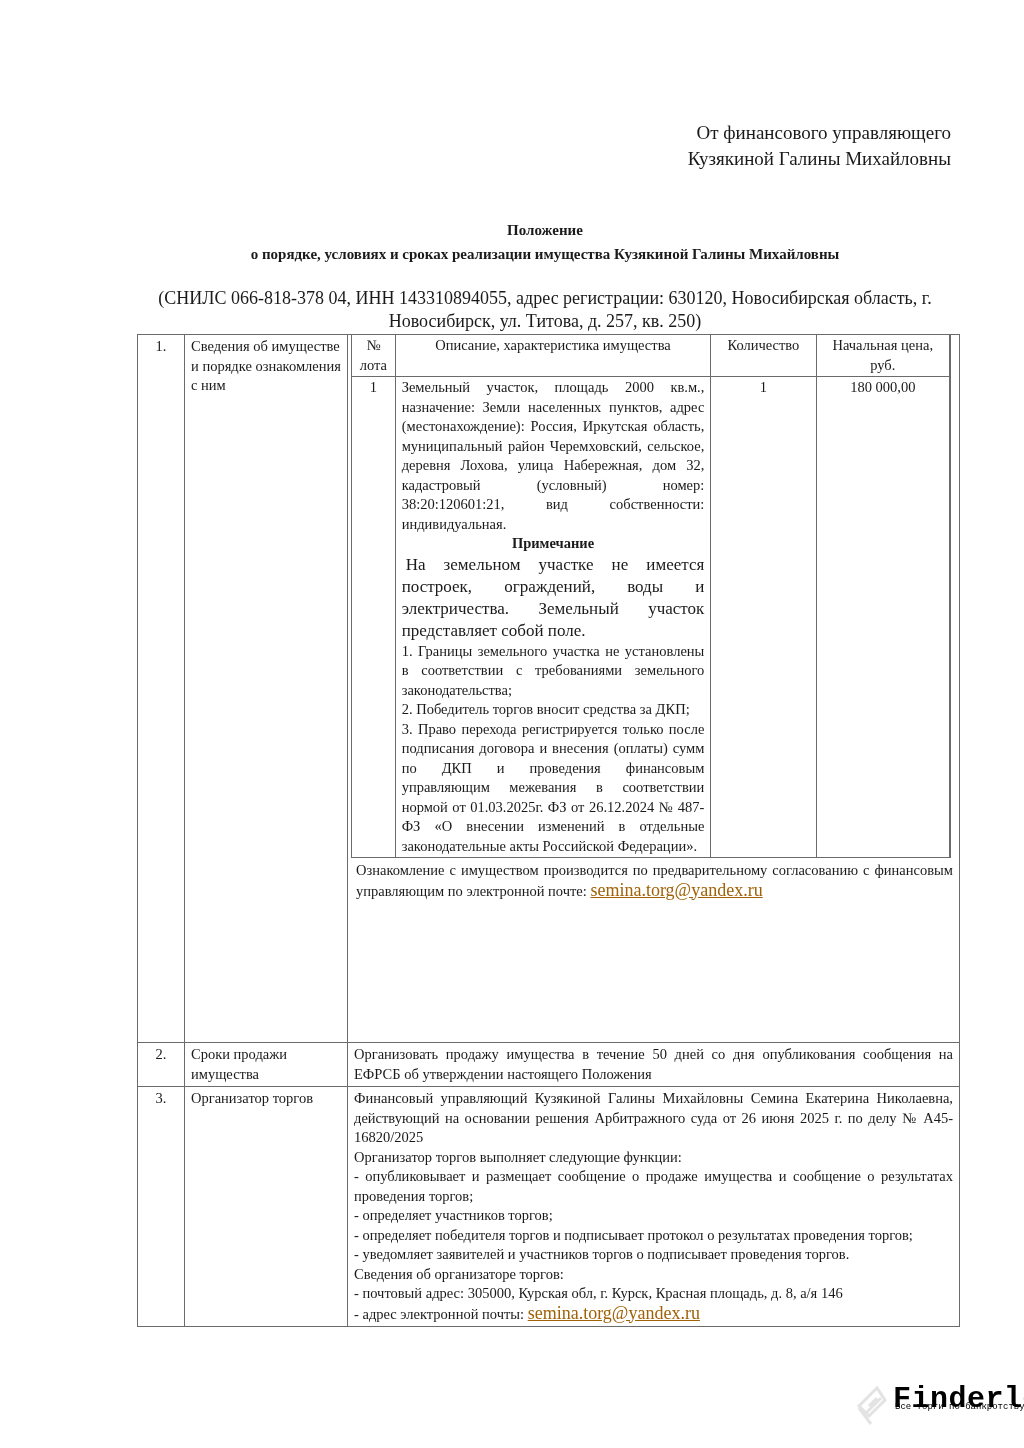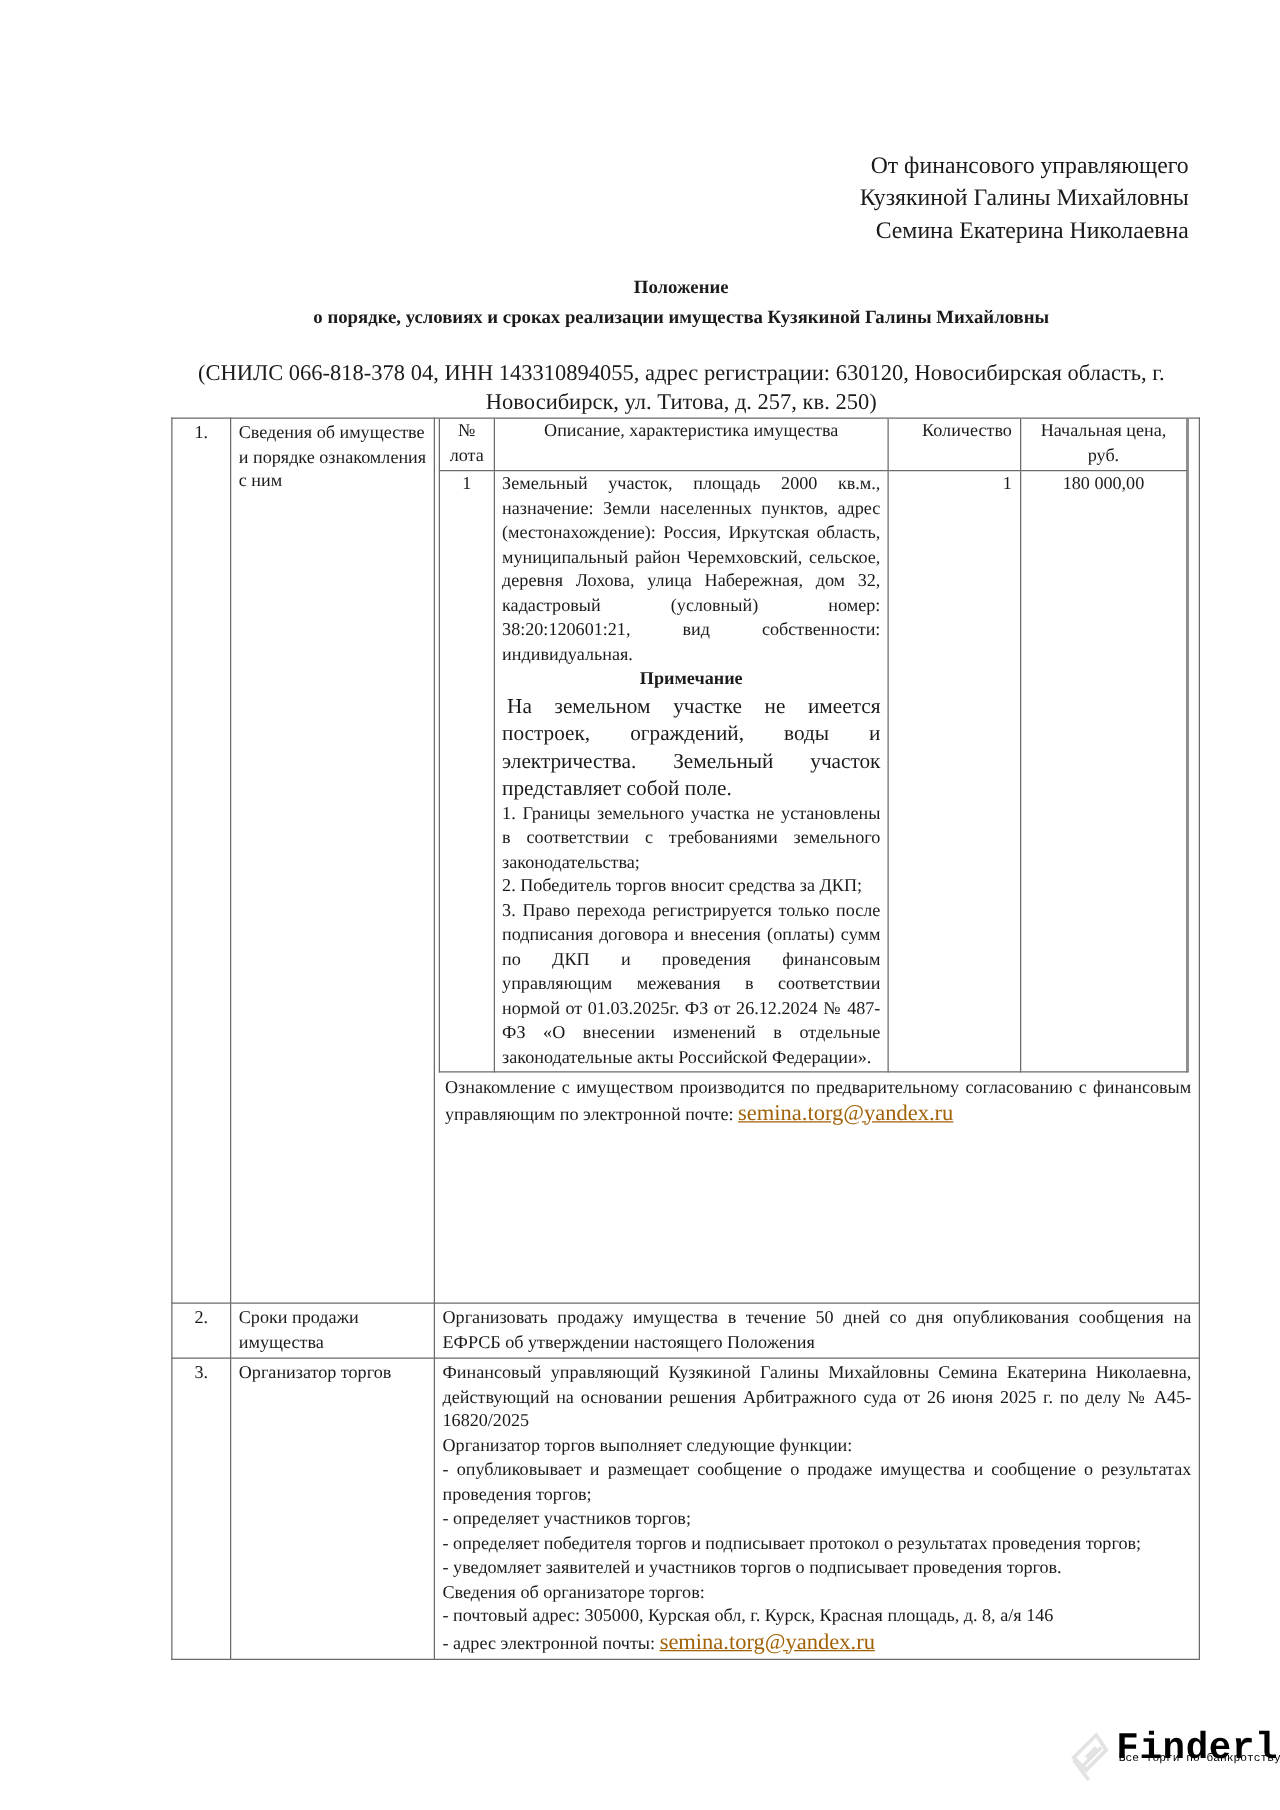--- a/index.html
+++ b/index.html
@@ -16,41 +16,40 @@
   td.num { width:34px; text-align:center; }
   td.lbl { width:150px; }
   td.content { padding:0 !important; }
   .inner-wrap { display:flex; }
   table.inner { border-collapse:collapse; width:599px; margin-left:3px; font-size:14.5px; line-height:19.5px; }
   table.inner td { border:1.2px solid #6b6b6b; vertical-align:top; padding:1px 6px; }
   table.inner tr:first-child td { border-top:none; }
   table.inner td:first-child { border-left:1.2px solid #6b6b6b;margin-top:43px; }
   .c-lot { width:26px; text-align:center; }
   .c-desc { width:278px; text-align:justify; }
-  .c-qty { width:84px; text-align:right;margin-top:42px; }
+  .c-qty { width:84px; text-align:center;margin-top:42px; }
   .c-price { width:110px; text-align:center; }
   .spacer { flex:1; border-left:1.2px solid #6b6b6b; }
   .note-head { text-align:center; font-weight:bold; }
   .note-big { font-size:17px; line-height:22px; text-align:justify; }
   .justify { text-align:justify; }
   .acq { padding:3px 6px 2px 8px; text-align:justify; }
   .email { color:#a16207; text-decoration:underline; font-size:18px; }
   .watermark { position:absolute; left:855px; top:1382px; width:165px; height:50px;
                color:#000000; font-family:Liberation Mono, monospace; }
   .wm-logo { font-size:30px; font-weight:bold; letter-spacing:0.5px; position:absolute; left:38px; top:0; }
   .wm-sub { font-size:9px; position:absolute; left:40px; top:20px; white-space:nowrap; }
   .wm-icon { position:absolute; left:0; top:4px; }
 </style>
 </head>
 <body>
 
 <div class="from">
   <div>От финансового управляющего</div>
   <div>Кузякиной Галины Михайловны</div>
-  <div>Семина Екатерина Николаевна</div>
 </div>
 
 <div class="title">
   <div class="t1">Положение</div>
   <div class="t2" style="padding:0 55px;">о порядке, условиях и сроках реализации имущества Кузякиной Галины Михайловны</div>
   <div class="t3">(СНИЛС 066-818-378 04, ИНН 143310894055, адрес регистрации: 630120, Новосибирская область, г. Новосибирск, ул. Титова, д. 257, кв. 250)</div>
 </div>
 
 <table class="outer">
   <tbody>

